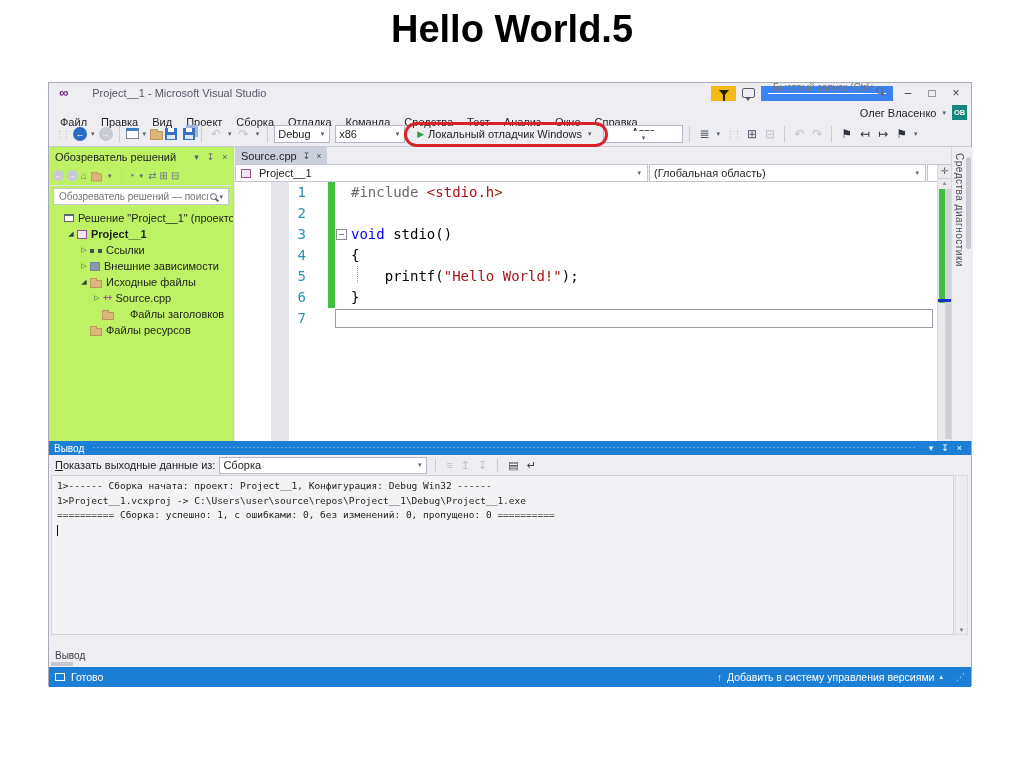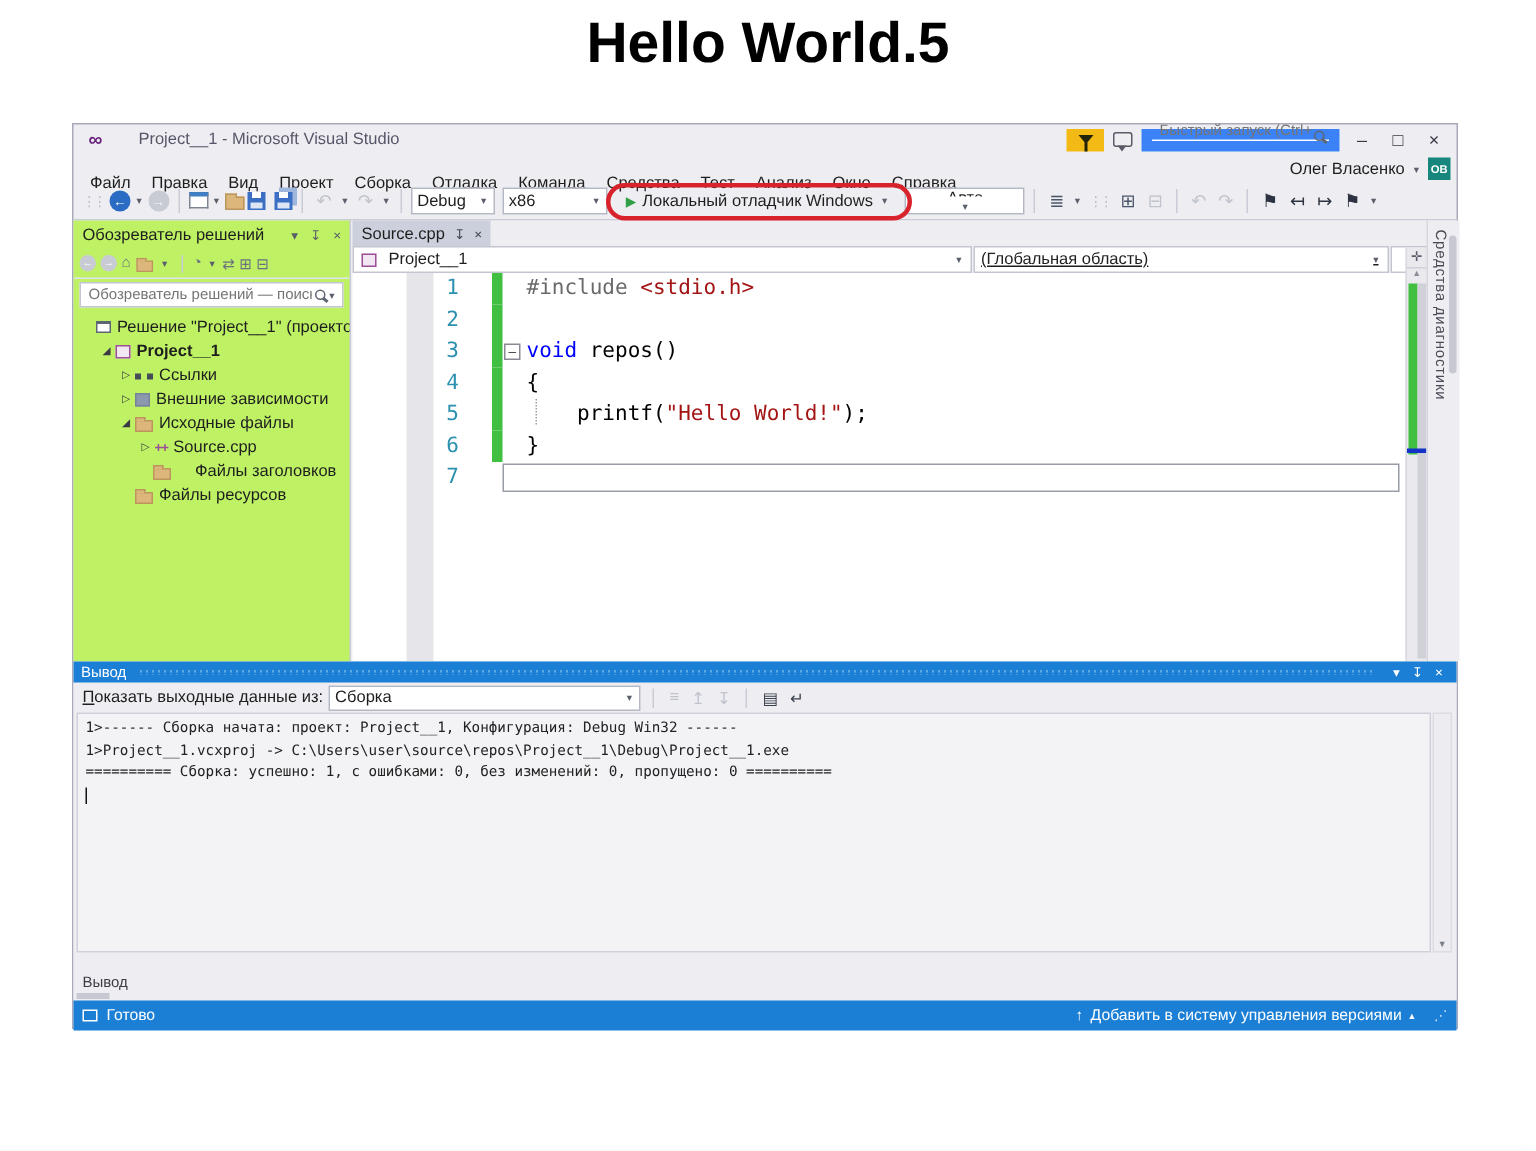--- a/index.html
+++ b/index.html
@@ -99,21 +99,21 @@
   
   .editor{position:absolute;left:186px;top:0;width:716px;height:294px;background:#eeeef2;}
   .tabstrip{position:absolute;left:0;top:0;right:0;height:17px;}
   .doc-tab{position:absolute;left:0;top:0;height:17px;background:#ccd0dc;display:flex;align-items:center;
            padding:0 6px;gap:6px;}
   .doc-tab .tab-label{font-size:11px;color:#1e1e1e;}
   .tab-ico{font-size:9px;color:#424652;}
   .navbar{position:absolute;left:0;top:17px;right:0;height:18px;display:flex;background:#eeeef2;}
   .nav-combo{height:18px;background:#fff;border:1px solid #c3c6d0;display:flex;align-items:center;padding:0 4px;gap:4px;}
   .nav-combo .cval{flex:1;font-size:11px;color:#1e1e1e;white-space:nowrap;overflow:hidden;}
-  .nc1{width:413px;} .nc2{width:277px;margin-left:1px;text-decoration:underline;} .nc3{flex:1;margin-left:1px;}
+  .nc1{width:413px;} .nc2{width:277px;margin-left:1px;} .nc3{flex:1;margin-left:1px;}
   .code-area{position:absolute;left:0;top:35px;right:14px;bottom:0;background:#fff;overflow:hidden;}
   .code-area::before{content:'';position:absolute;left:36px;top:0;bottom:0;width:18px;background:#e6e6ea;}
   .code-row{position:relative;display:grid;grid-template-columns:36px 37px 20px 7px 16px 1fr;height:21px;
             font-family:"DejaVu Sans Mono",monospace;font-size:14px;line-height:21px;}
   .ln{grid-column:2;text-align:right;color:var(--line-number-teal);padding-right:2px;position:relative;z-index:1;}
   .lgap{grid-column:3;}
   .lchg{grid-column:4;}
   .lchg.on{background:var(--change-green);}
   .lfold{grid-column:5;position:relative;}
   .foldbox{position:absolute;left:1px;top:5px;width:11px;height:11px;border:1px solid #8a8a94;background:#fff;
@@ -375,21 +375,21 @@
               <span class="lcode"></span>
             </div>
             <div class="code-row">
               <span class="lsp"></span>
               <span class="ln">3</span>
               <span class="lgap"></span>
               <span class="lchg on"></span>
               <span class="lfold">
                 <span class="foldbox">–</span>
               </span>
-              <span class="lcode"><span class="seg-kw">void</span><span class="seg-pl"> repos()</span></span>
+              <span class="lcode"><span class="seg-kw">void</span><span class="seg-pl"> stdio()</span></span>
             </div>
             <div class="code-row">
               <span class="lsp"></span>
               <span class="ln">4</span>
               <span class="lgap"></span>
               <span class="lchg on"></span>
               <span class="lfold"></span>
               <span class="lcode"><span class="seg-pl">{</span></span>
             </div>
             <div class="code-row">

